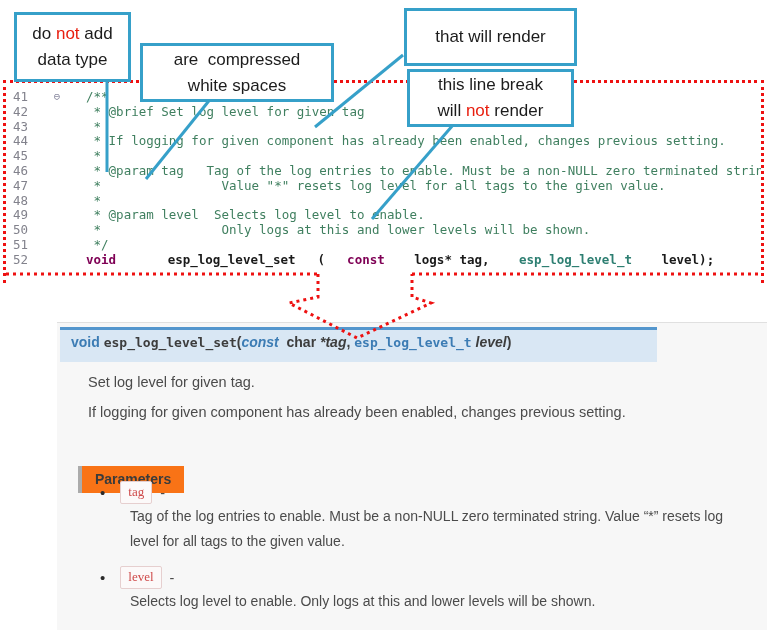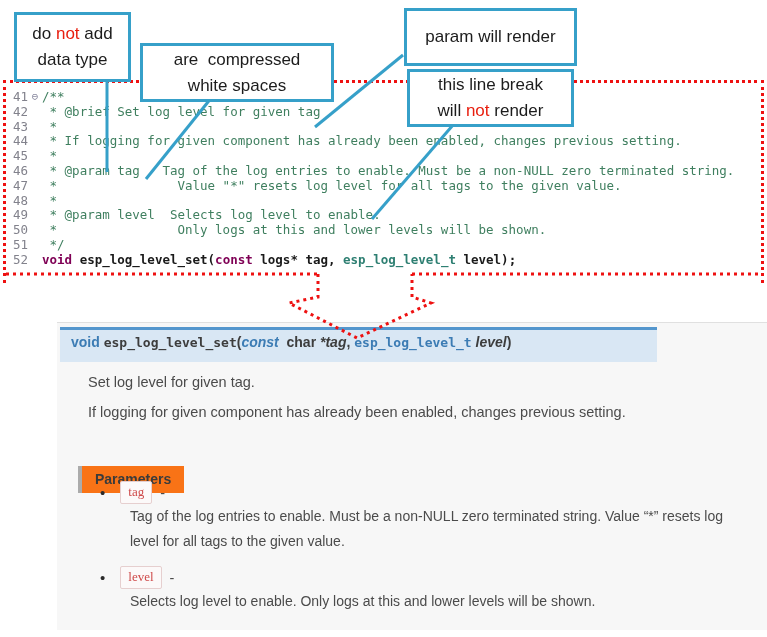--- a/index.html
+++ b/index.html
@@ -20,21 +20,21 @@
   #callout-3{left:404px;top:8px;width:167px;height:52px;}
   #callout-4{left:407px;top:69px;width:161px;height:52px;}
   
   .codebox{
     position:absolute;left:3px;top:80px;width:755px;height:193px;
     border:3px dotted #ee1111;border-bottom:none;
     background:#ffffff;z-index:10;
     font-family:"DejaVu Sans Mono", monospace;font-size:12.5px;
     padding-top:7px;overflow:hidden;
   }
-  .cl{display:flex;line-height:14.8px;white-space:pre;}
+  .cl{display:flex;line-height:14.8px;white-space:pre;gap:22px;}
   .cl .num{display:inline-block;width:22px;text-align:right;color:#82828c;flex:0 0 22px;}
   .cl .fold{display:inline-block;width:14px;text-align:center;color:#8a8aa0;font-size:11px;flex:0 0 14px;}
   .sg-comment{color:#3f7f5f;}
   .sg-keyword{color:#7f0055;font-weight:bold;}
   .sg-plain{color:#1a1a1a;font-weight:bold;}
   .sg-func{color:#1a1a1a;font-weight:bold;}
   .sg-type{color:#2e7f72;font-weight:bold;}
   
   #overlay{position:absolute;left:0;top:0;z-index:20;pointer-events:none;}
   
@@ -80,21 +80,21 @@
 
 <div class="callout" id="callout-1">
   <div class="cl-line"><span>do </span><span class="red">not</span><span> add</span></div>
   <div class="cl-line"><span>data type</span><span class="red"></span><span></span></div>
 </div>
 <div class="callout" id="callout-2">
   <div class="cl-line"><span>are  compressed</span></div>
   <div class="cl-line"><span>white spaces</span></div>
 </div>
 <div class="callout" id="callout-3">
-  <div class="cl-line"><span>param will render</span></div>
+  <div class="cl-line"><span>that will render</span></div>
 </div>
 <div class="callout" id="callout-4">
   <div class="cl-line"><span>this line break</span></div>
   <div class="cl-line"><span>will </span><span class="red">not</span><span> render</span></div>
 </div>
 
 <div class="codebox">
   <div>
       <div class="cl"><span class="num">41</span><span class="fold">⊖</span><span class="sg-comment">/**</span></div>
       <div class="cl"><span class="num">42</span><span class="fold"></span><span class="sg-comment"> * @brief Set log level for given tag</span></div>

